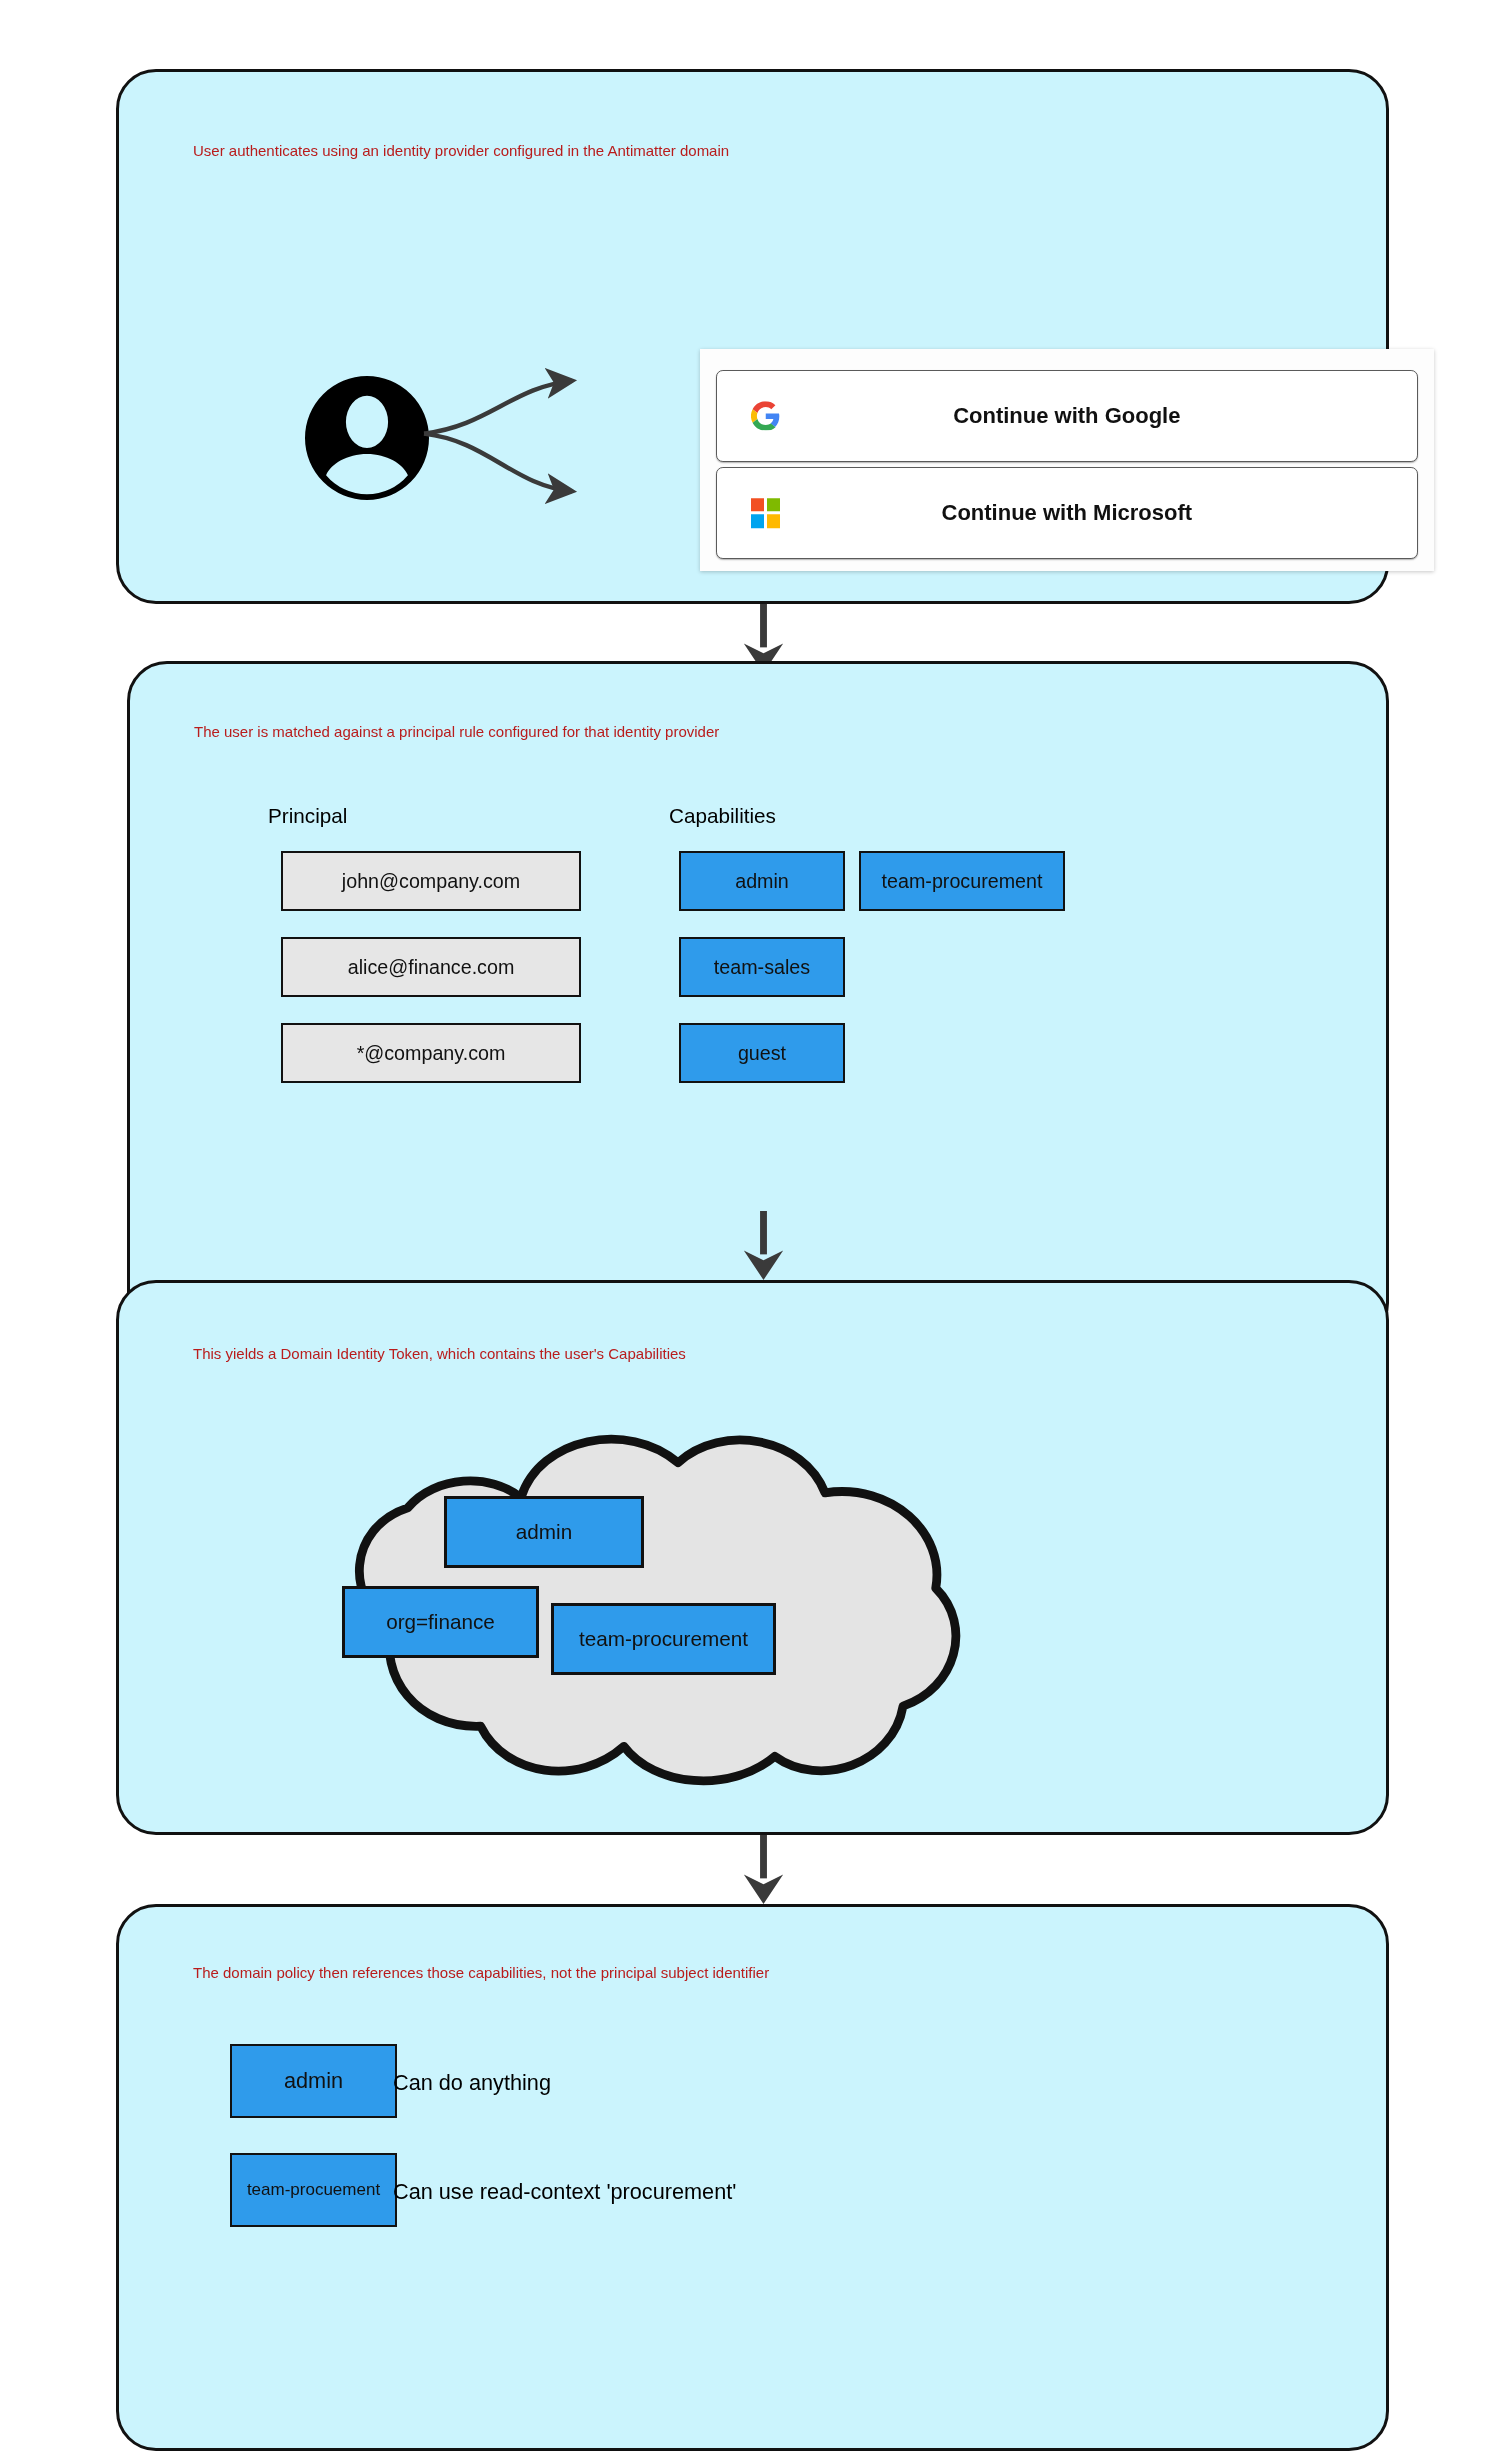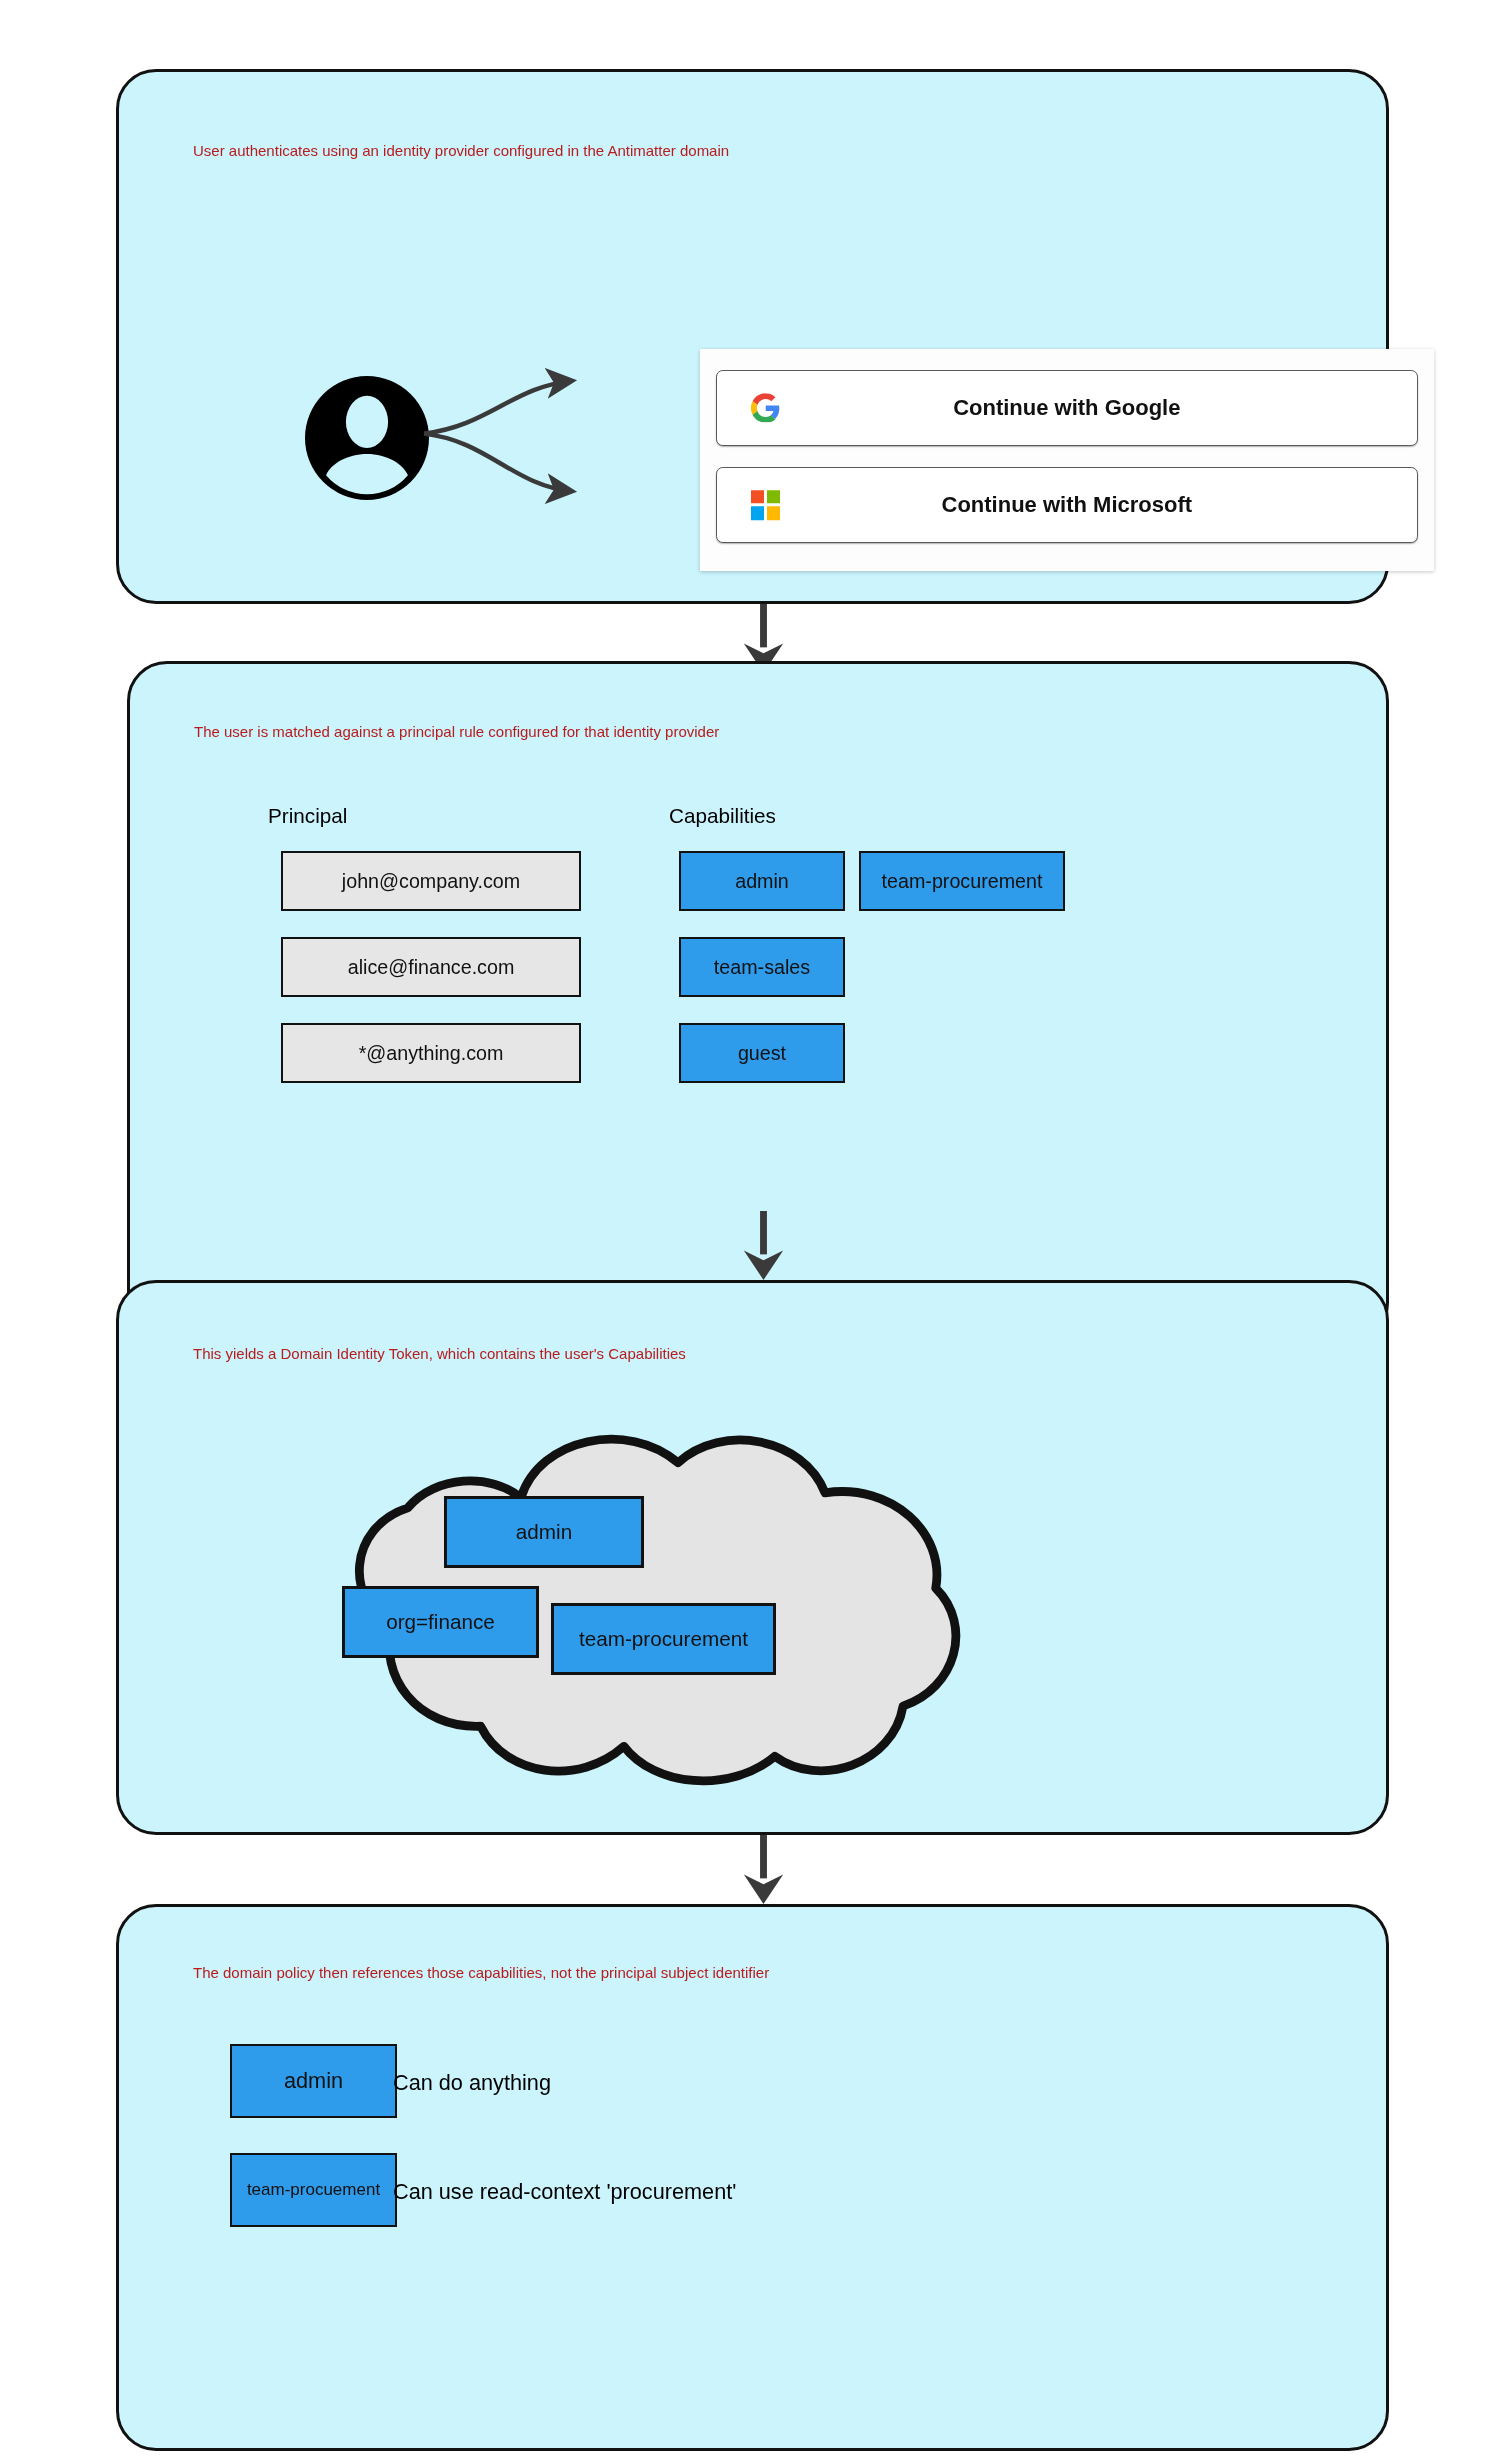--- a/index.html
+++ b/index.html
@@ -46,21 +46,21 @@
     left: 581px; top: 277px;
     width: 734px; height: 222px;
     background: #fdfdfd;
     box-shadow: 0 1px 3.9px rgba(0,0,0,0.22);
     box-sizing: border-box;
   }
   .idp-button {
     position: absolute;
     left: 15.8px;
     width: 702px;
-    height: 76px;
+    height: 92px;
     background: #ffffff;
     border: 1.5px solid #5a5a5a;
     border-radius: 6.9px;
     box-sizing: border-box;
     box-shadow: 0 1px 1.5px rgba(0,0,0,0.30);
   }
   #idp-google { top: 20.7px; }
   #idp-microsoft { top: 118px; }
   .idp-logo {
     position: absolute;
@@ -223,21 +223,21 @@
   <div class="col-head" id="col-principal">Principal</div>
   <div class="col-head" id="col-capabilities">Capabilities</div>
 
   <div class="chip chip-grey" style="left:103px;top:187px;width:300px;height:60px;">john@company.com</div>
   <div class="chip chip-blue" style="left:501px;top:187px;width:166px;height:60px;">admin</div>
   <div class="chip chip-blue" style="left:681px;top:187px;width:206px;height:60px;">team-procurement</div>
 
   <div class="chip chip-grey" style="left:103px;top:273px;width:300px;height:60px;">alice@finance.com</div>
   <div class="chip chip-blue" style="left:501px;top:273px;width:166px;height:60px;">team-sales</div>
 
-  <div class="chip chip-grey" style="left:103px;top:359px;width:300px;height:60px;">*@anything.com</div>
+  <div class="chip chip-grey" style="left:103px;top:359px;width:300px;height:60px;">*@company.com</div>
   <div class="chip chip-blue" style="left:501px;top:359px;width:166px;height:60px;">guest</div>
 
 </div>
 
 <div class="arrow" style="left:734px;top:1211px;height:69px;">
   <svg viewBox="0 0 60 70" preserveAspectRatio="none" aria-hidden="true">
     <path d="M30 0 L30 44" stroke="#3a3a3a" stroke-width="7" fill="none"></path>
     <path d="M30 70 L10 40 L30 50 L50 40 Z" fill="#3a3a3a"></path>
   </svg>
 </div>

